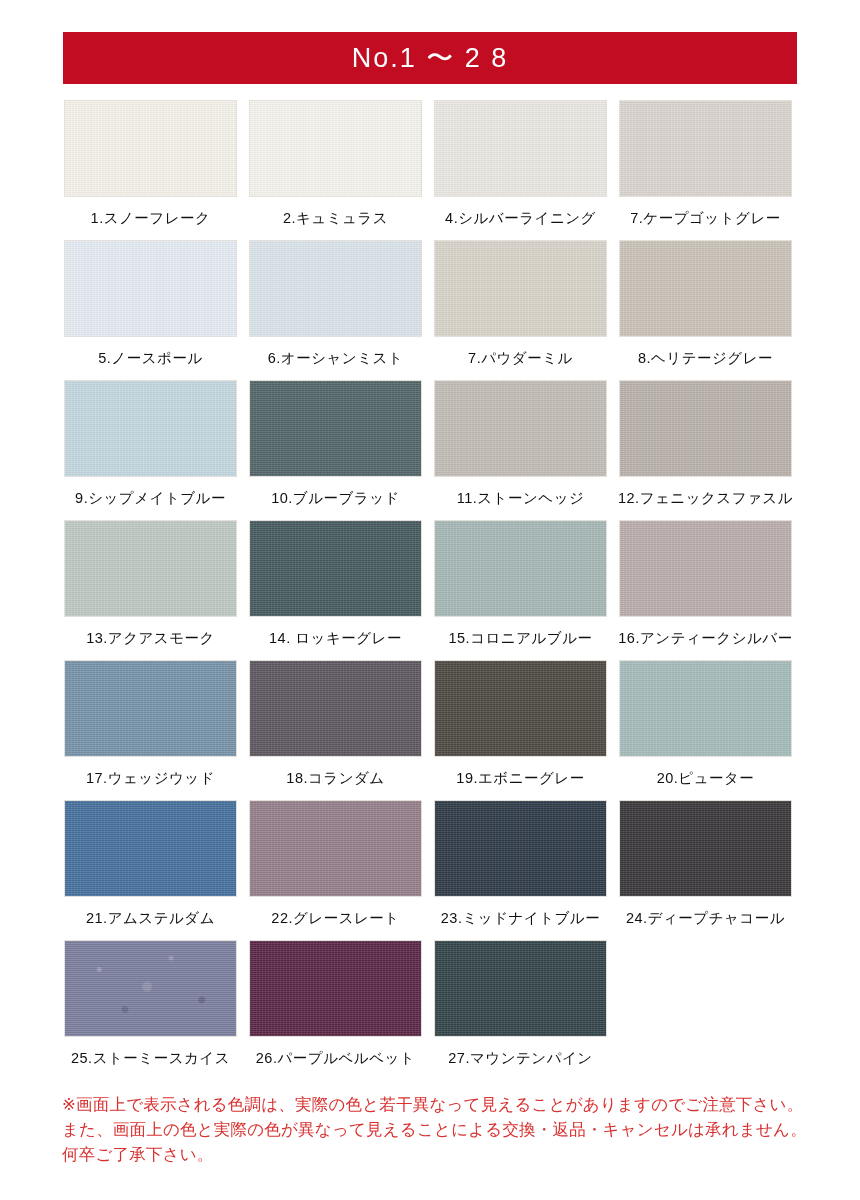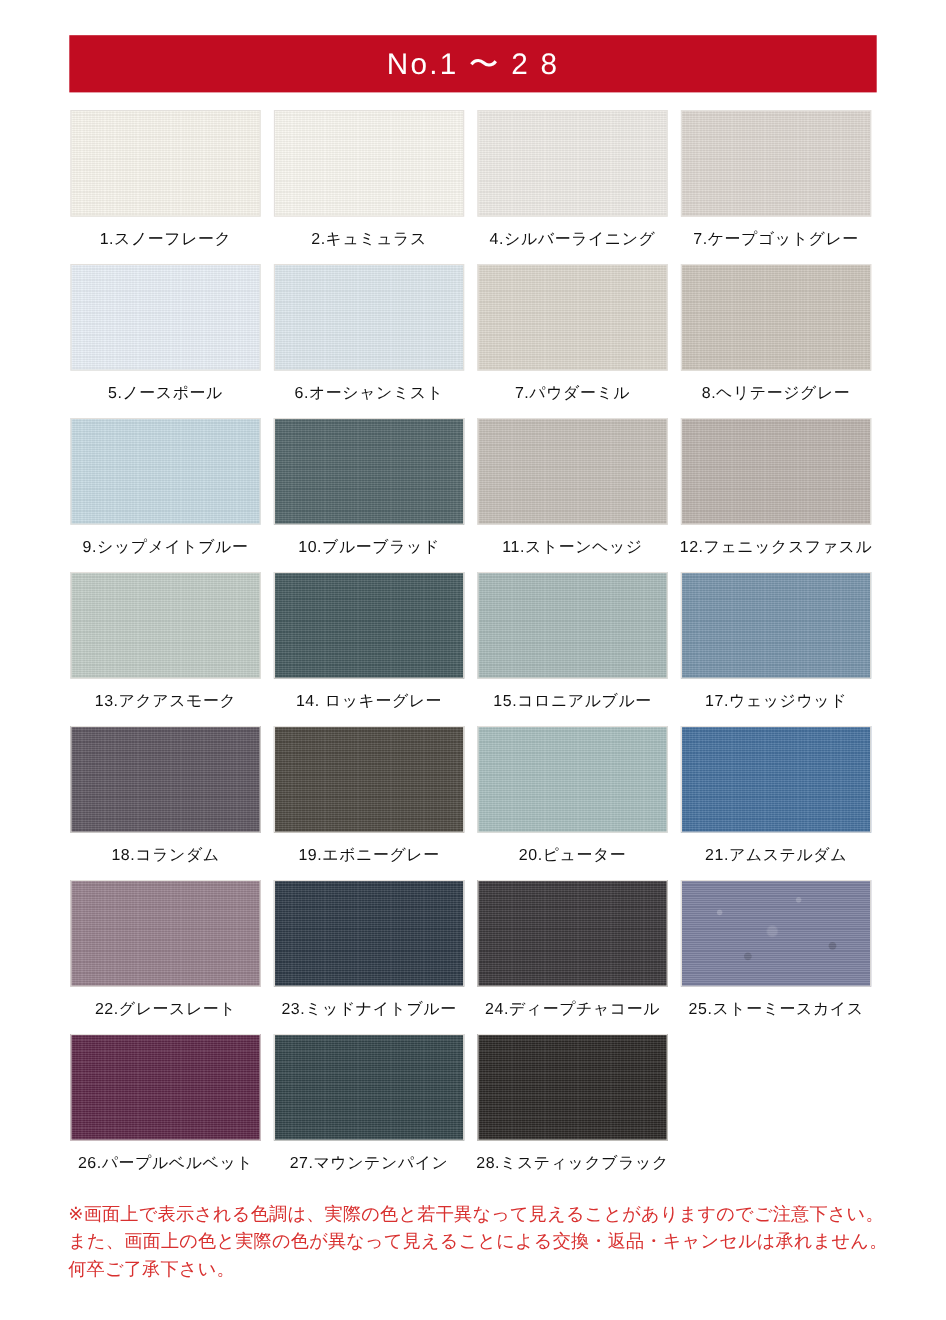--- a/index.html
+++ b/index.html
@@ -178,20 +178,24 @@
       </div>
       <div class="cell">
         <div class="swatch" style="background: rgb(70, 91, 95);"></div>
         <div class="swatch-label">14. ロッキーグレー</div>
       </div>
       <div class="cell">
         <div class="swatch" style="background: rgb(168, 185, 184);"></div>
         <div class="swatch-label">15.コロニアルブルー</div>
       </div>
       <div class="cell">
+        <div class="swatch" style="background: rgb(188, 174, 174);"></div>
+        <div class="swatch-label">16.アンティークシルバー</div>
+      </div>
+      <div class="cell">
         <div class="swatch" style="background: rgb(120, 148, 171);"></div>
         <div class="swatch-label">17.ウェッジウッド</div>
       </div>
       <div class="cell">
         <div class="swatch" style="background: rgb(94, 87, 97);"></div>
         <div class="swatch-label">18.コランダム</div>
       </div>
       <div class="cell">
         <div class="swatch" style="background: rgb(78, 74, 67);"></div>
         <div class="swatch-label">19.エボニーグレー</div>
@@ -220,24 +224,20 @@
         <div class="swatch mottled" style="background: rgb(123, 127, 158);"></div>
         <div class="swatch-label">25.ストーミースカイス</div>
       </div>
       <div class="cell">
         <div class="swatch" style="background: rgb(92, 39, 71);"></div>
         <div class="swatch-label">26.パープルベルベット</div>
       </div>
       <div class="cell">
         <div class="swatch" style="background: rgb(51, 69, 74);"></div>
         <div class="swatch-label">27.マウンテンパイン</div>
-      </div>
-      <div class="cell">
-        <div class="swatch" style="background: rgb(43, 40, 38);"></div>
-        <div class="swatch-label">28.ミスティックブラック</div>
       </div>
     </div>
 
   <div class="notice" style="color: rgb(216, 48, 47);">
     <p>※画面上で表示される色調は、実際の色と若干異なって見えることがありますのでご注意下さい。</p>
     <p>また、画面上の色と実際の色が異なって見えることによる交換・返品・キャンセルは承れません。</p>
     <p>何卒ご了承下さい。</p>
   </div>
 
 </div>

